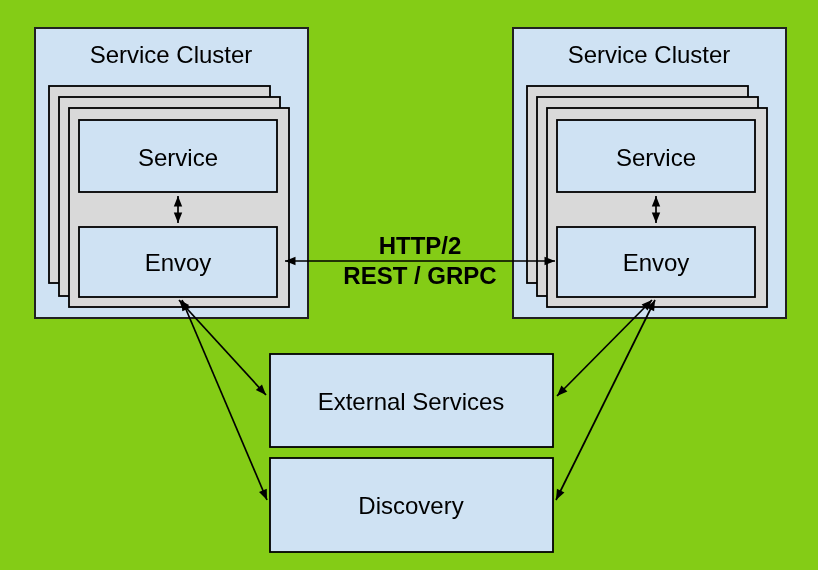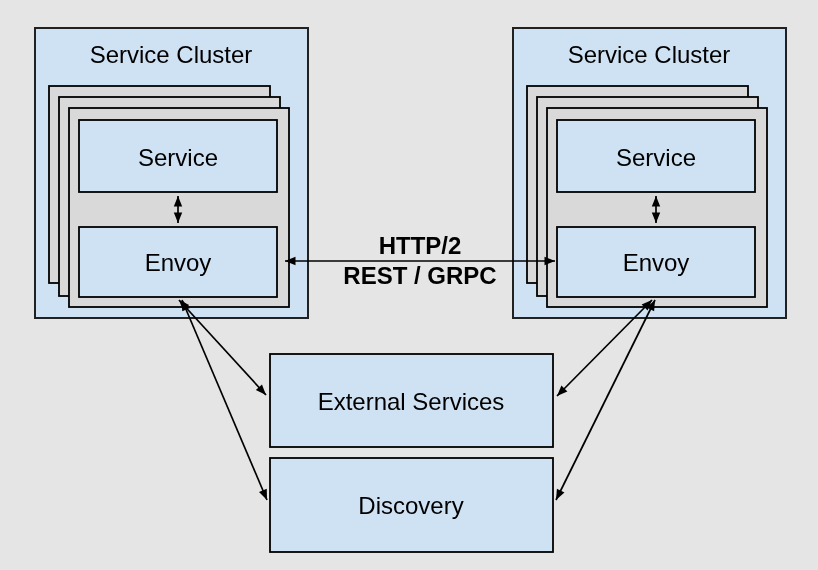--- a/index.html
+++ b/index.html
@@ -1,20 +1,20 @@
 <!DOCTYPE html>
 <html><head>
 <meta charset="utf-8">
 <style>
   html, body { margin: 0; padding: 0; background: #ffffff; }
   .stage {
     position: relative;
     width: 818px;
     height: 570px;
-    background: #e5e5e5;
+    background: #84cc16;
     font-family: "Liberation Sans", sans-serif;
     overflow: hidden;
     text-align: center;
   }
   svg { display: block; }
   .cluster-rect { stroke: #212121; stroke-width: 2; }
   .card-rect    { stroke: #000000; stroke-width: 1.8; }
   .node-rect    { stroke: #000000; stroke-width: 1.8; }
   .conn         { stroke: #000000; stroke-width: 1.7; fill: none; }
   .lbl {

